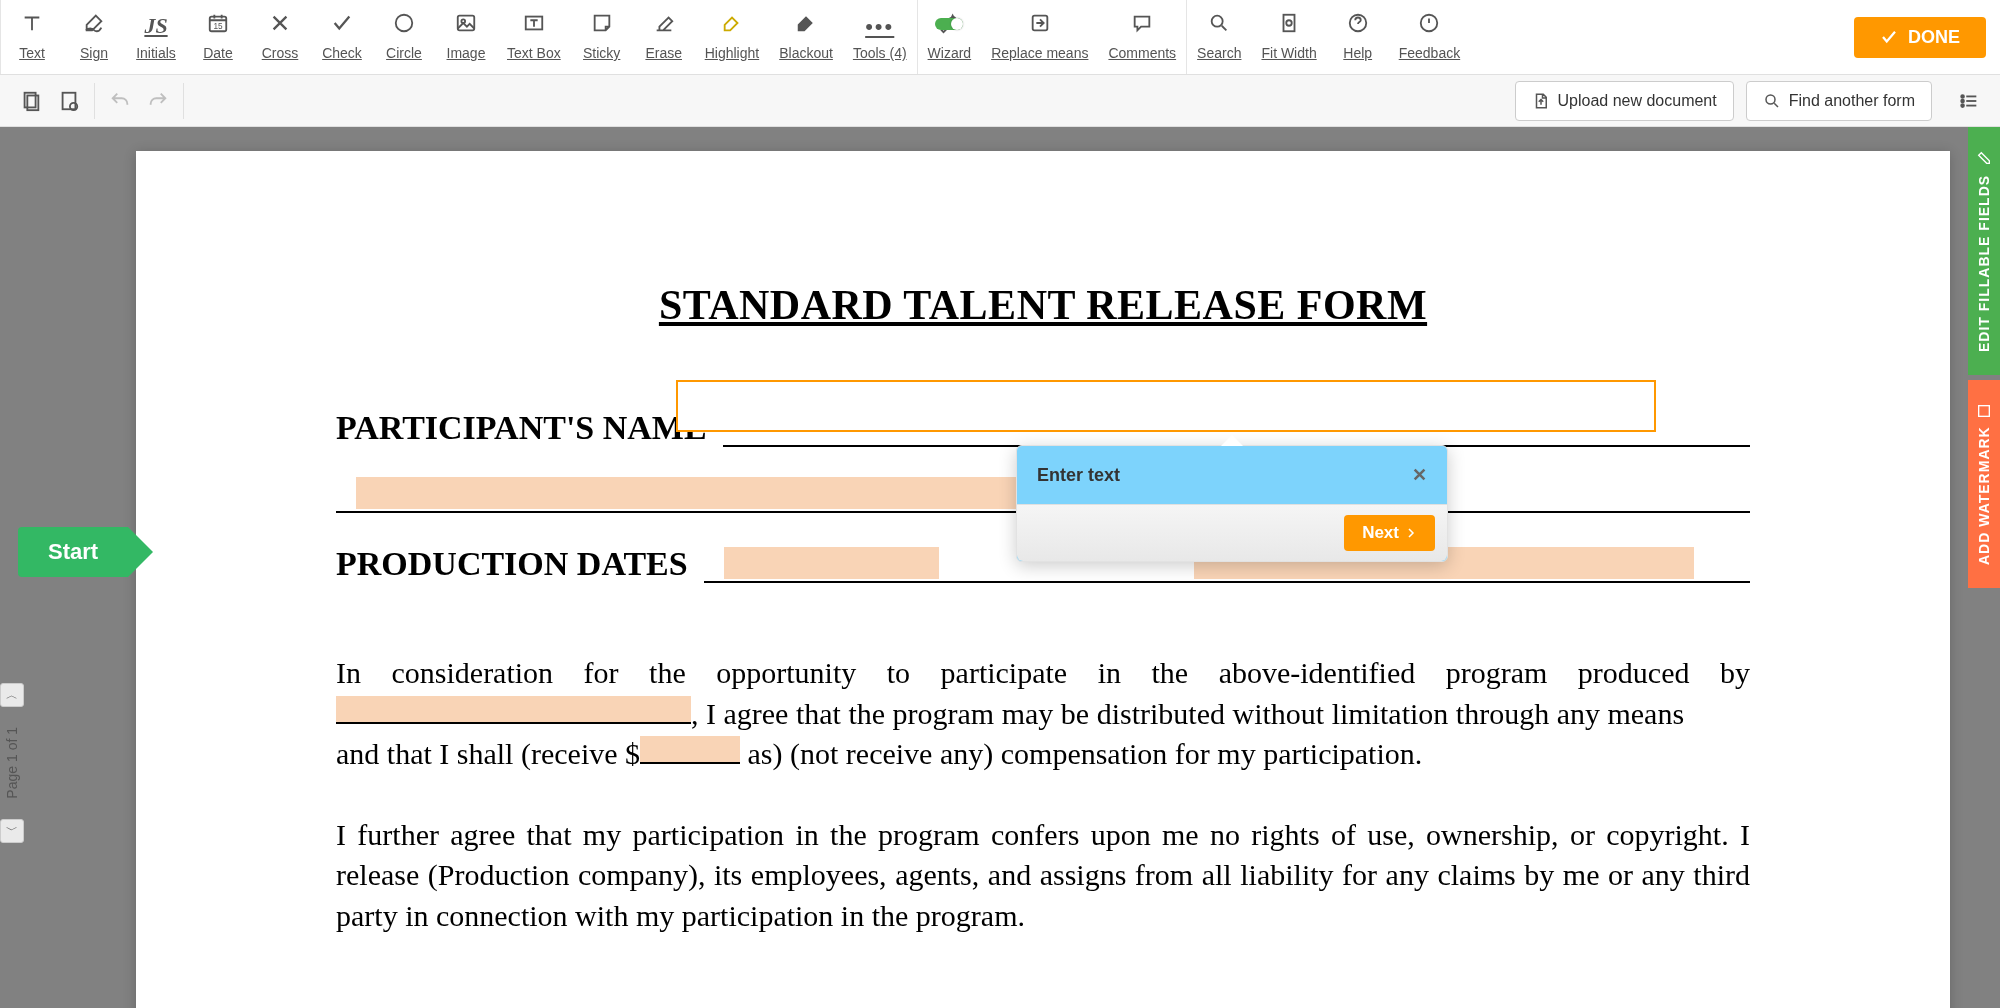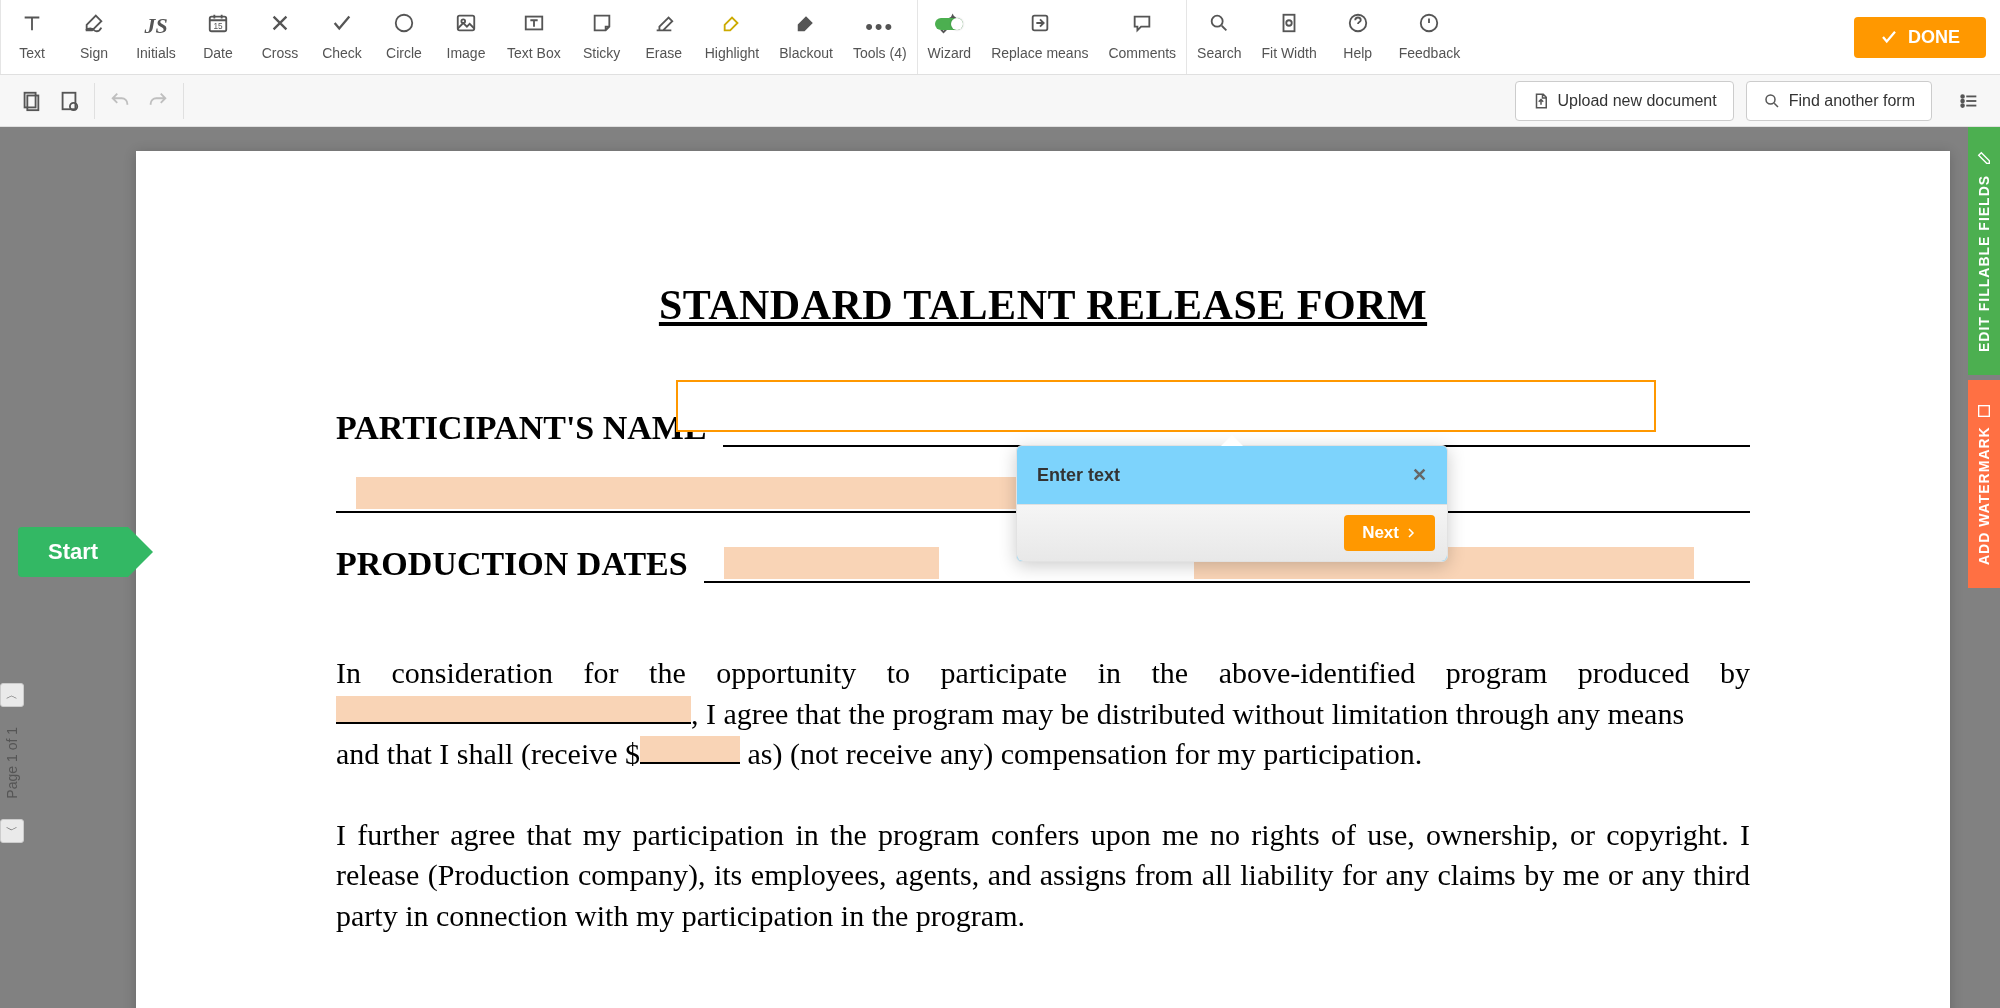--- a/index.html
+++ b/index.html
@@ -3,21 +3,21 @@
 <meta charset="utf-8">
 <style>
 * { margin: 0; padding: 0; box-sizing: border-box; }
 body { font-family: Arial, sans-serif; width: 2000px; height: 1008px; overflow: hidden; background: #fff; position: relative; }
 
 
 .top-toolbar { height: 75px; display: flex; align-items: stretch; border-bottom: 1px solid #e0e0e0; background: #fff; }
 .logo { display: flex; align-items: center; padding: 0 30px; font-size: 32px; font-weight: 700; color: #ff5722; letter-spacing: -1px; width: 215px; }
 .tool-sep { width: 1px; background: #e5e5e5; }
 .tools-row { display: flex; align-items: stretch; }
-.tool { display: flex; flex-direction: column; align-items: center; justify-content: center; min-width: 62px; padding: 8px 10px; font-size: 14px; color: #545454; cursor: pointer; }
+.tool { display: flex; flex-direction: column; align-items: center; justify-content: center; min-width: 62px; padding: 8px 10px; font-size: 14px; color: #545454; cursor: pointer; text-decoration: underline; }
 .tool svg, .tool .icon-box { height: 26px; display: flex; align-items: center; justify-content: center; margin-bottom: 6px; }
 .tool-label { font-size: 14px; white-space: nowrap; }
 .tools-action { margin-left: auto; display: flex; align-items: center; padding: 0 14px; }
 .done-btn { background: #ff9800; color: #fff; border: none; border-radius: 4px; padding: 10px 26px; font-size: 18px; font-weight: 600; display: flex; align-items: center; gap: 10px; cursor: pointer; }
 .wizard-icon { position: relative; }
 .wizard-switch { width: 28px; height: 12px; background: #4caf50; border-radius: 6px; position: absolute; top: 18px; left: 50%; transform: translateX(-50%); }
 .wizard-switch::after { content:''; position:absolute; width:12px;height:12px;background:#fff;border-radius:50%; right:0; top:0; box-shadow:0 0 2px rgba(0,0,0,.3);}
 
 
 .second-bar { height: 52px; background: #f7f7f7; border-bottom: 1px solid #e0e0e0; display: flex; align-items: center; padding: 0 12px; }

